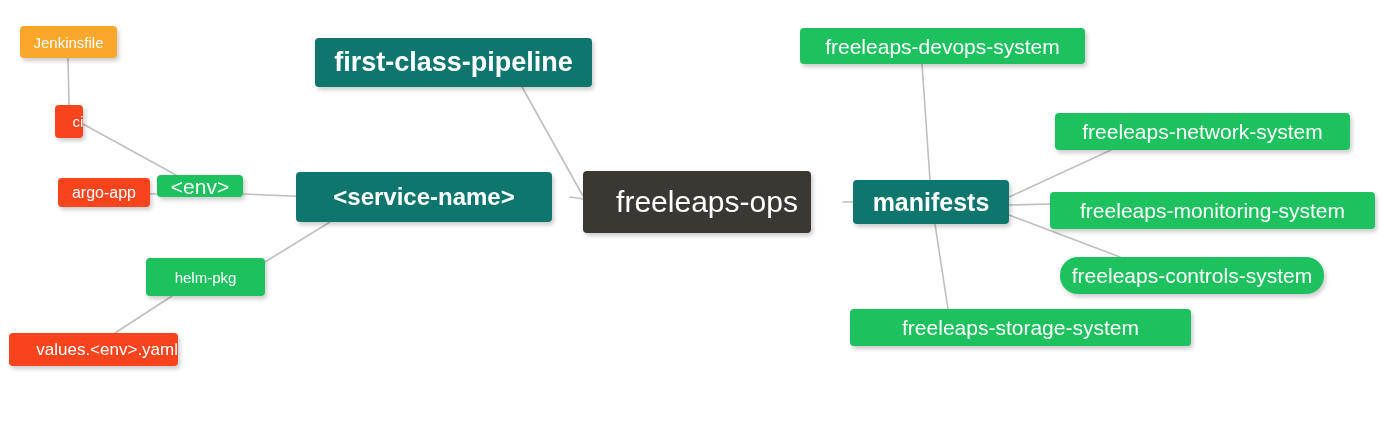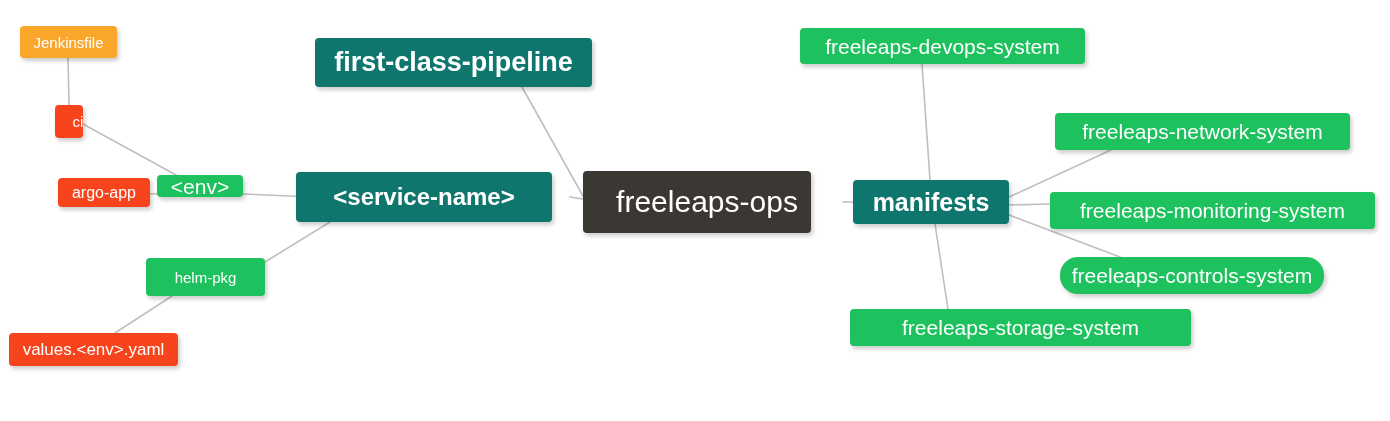--- a/index.html
+++ b/index.html
@@ -87,21 +87,21 @@
       </div>
       <div class="node n-red" style="left: 33px; top: 178px; width: 92px; height: 29px; font-size: 16px; margin-left: 25px;">
         <span>argo-app</span>
       </div>
       <div class="node n-red" style="left: 55px; top: 105px; width: 28px; height: 33px; font-size: 15px; padding-left: 18px;">
         <span>ci</span>
       </div>
       <div class="node n-orange" style="left: 20px; top: 26px; width: 97px; height: 32px; font-size: 15px;">
         <span>Jenkinsfile</span>
       </div>
-      <div class="node n-red" style="left: 9px; top: 333px; width: 169px; height: 33px; font-size: 17px;">
+      <div class="node n-red" style="left: 9px; top: 333px; width: 169px; height: 33px; font-size: 17px; justify-content: flex-end;">
         <span>values.&lt;env&gt;.yaml</span>
       </div>
       <div class="node n-green" style="left: 800px; top: 28px; width: 285px; height: 36px; font-size: 21px;">
         <span>freeleaps-devops-system</span>
       </div>
       <div class="node n-green" style="left: 1055px; top: 113px; width: 295px; height: 37px; font-size: 21px; align-items: center;">
         <span>freeleaps-network-system</span>
       </div>
       <div class="node n-green" style="left: 1050px; top: 192px; width: 325px; height: 37px; font-size: 21px;">
         <span>freeleaps-monitoring-system</span>

